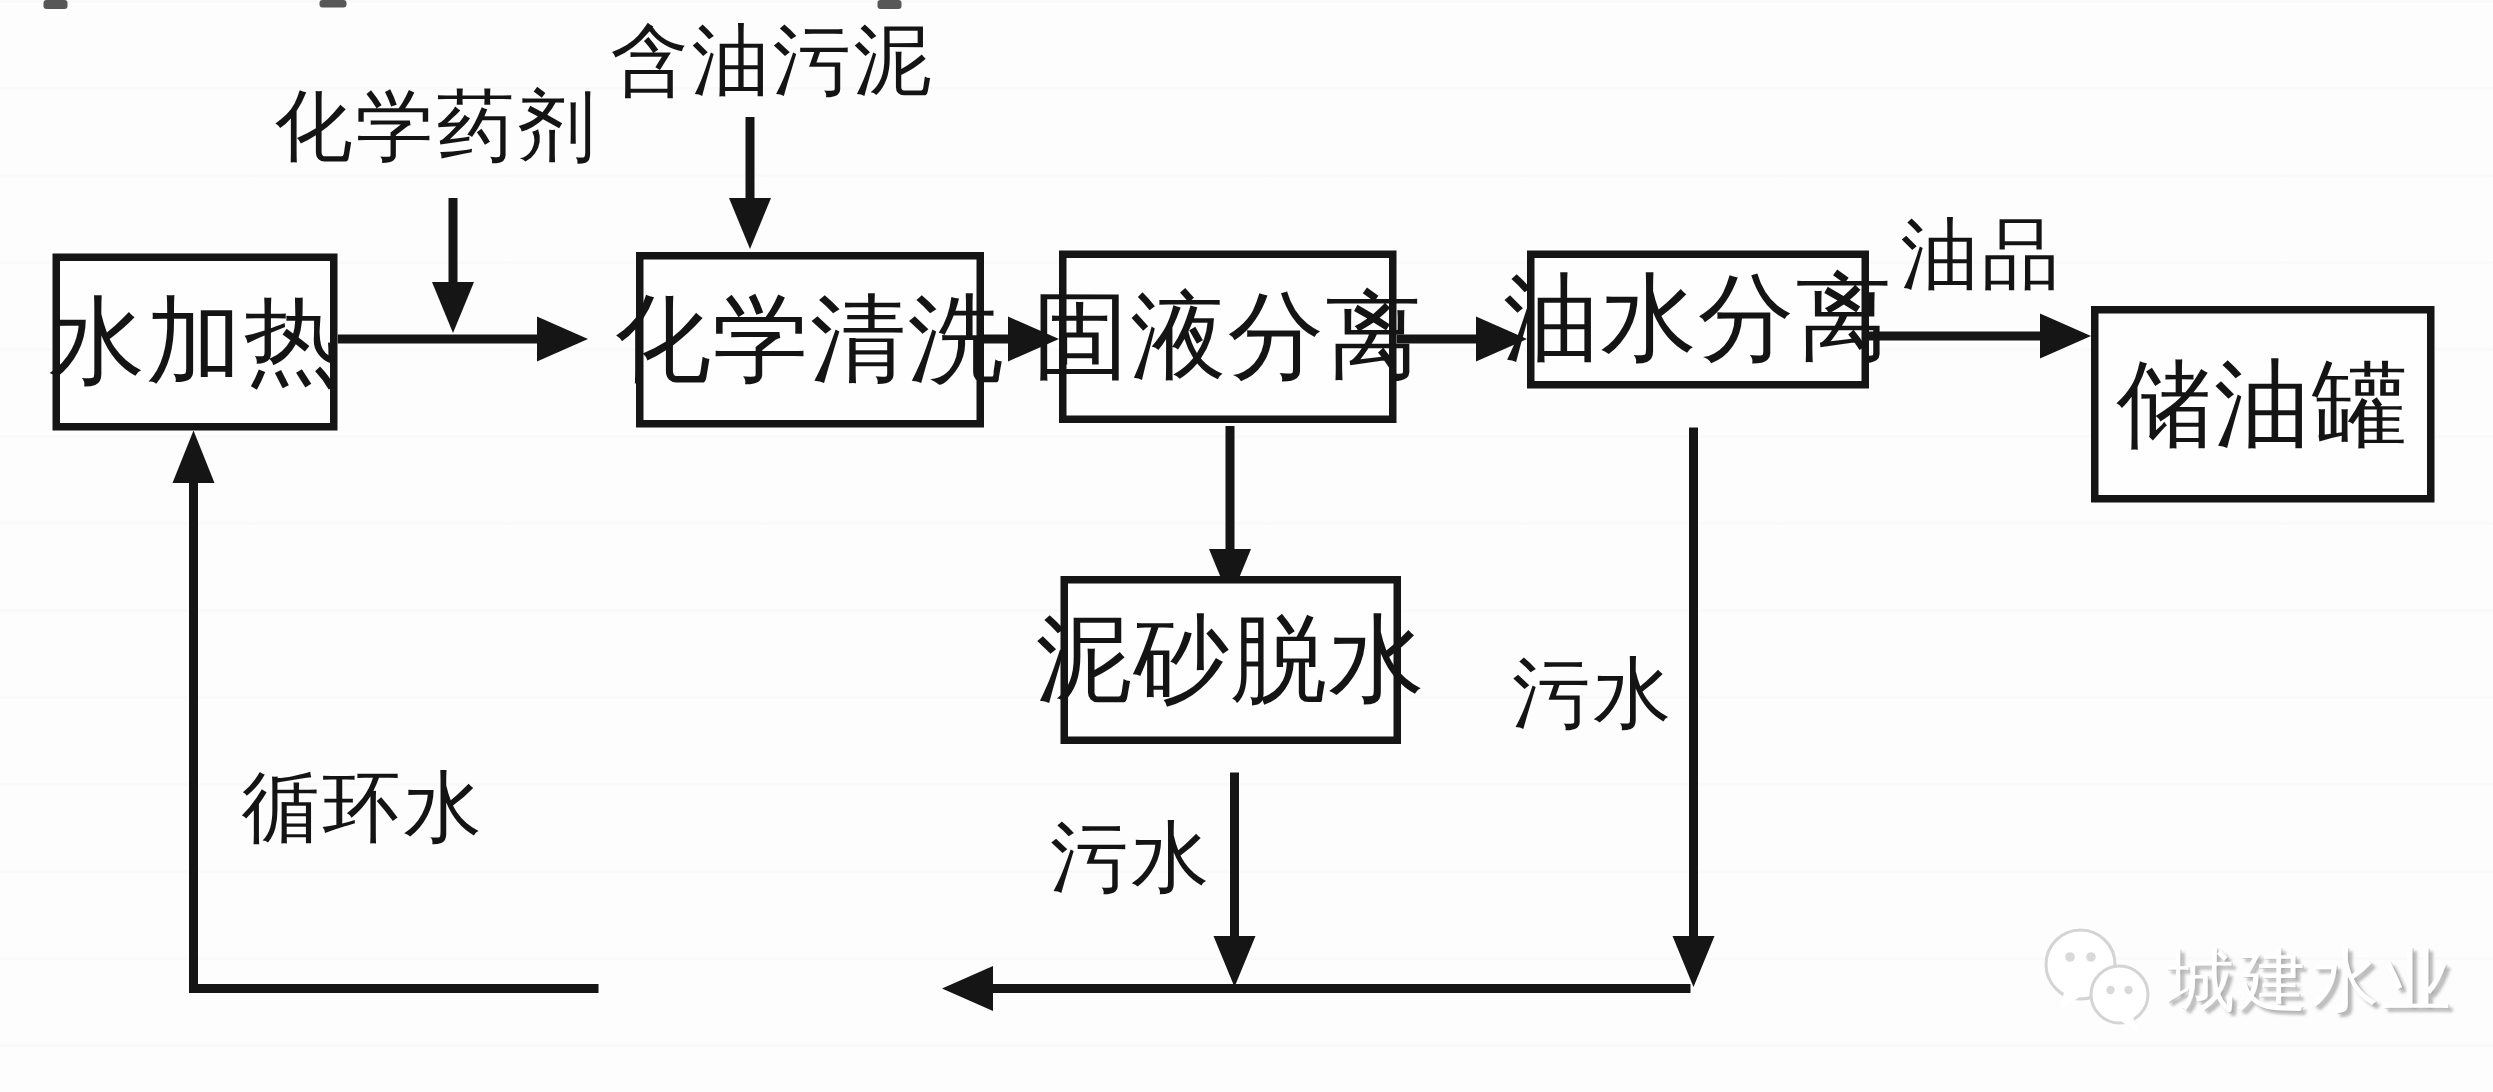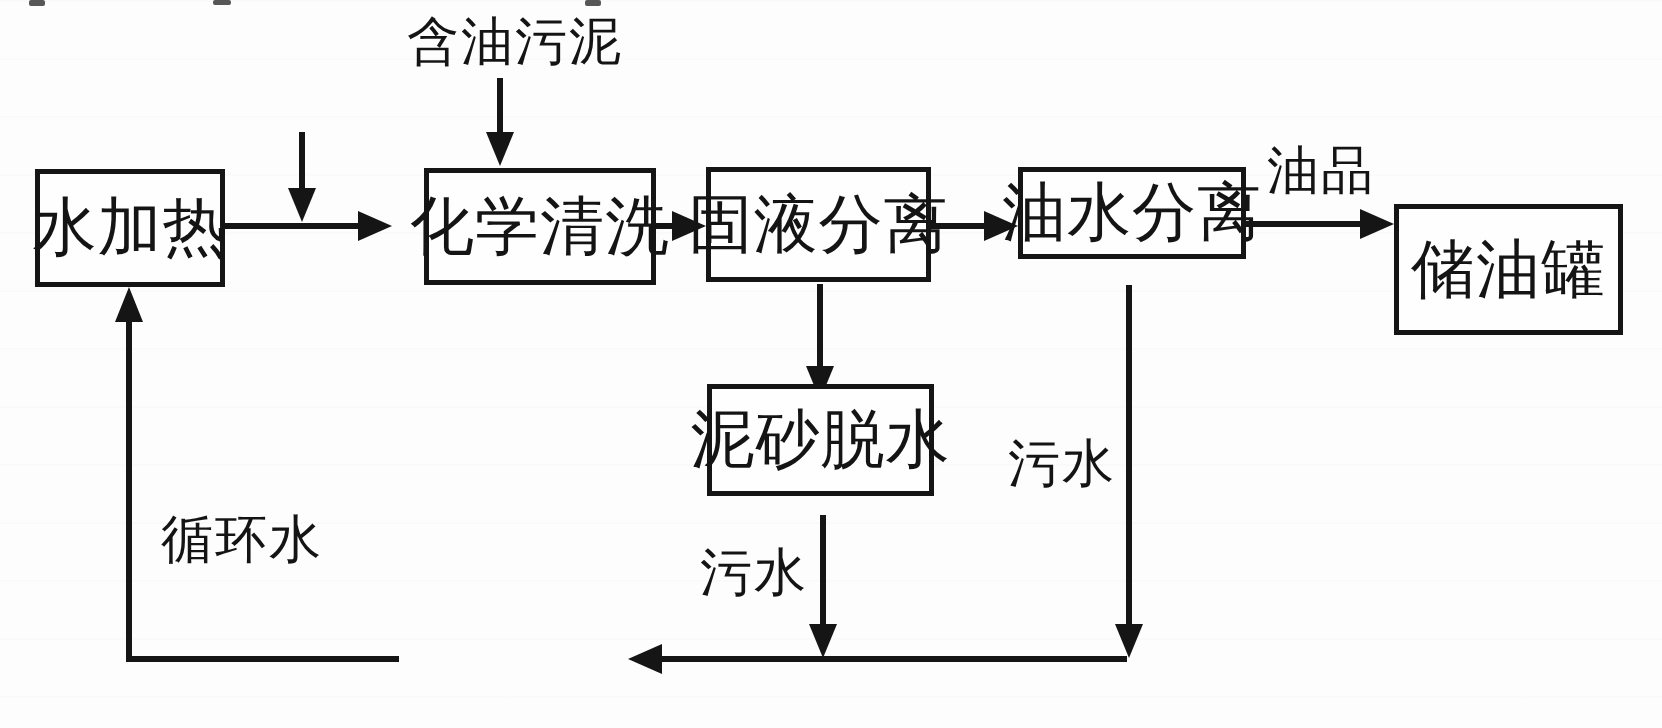--- a/index.html
+++ b/index.html
@@ -113,24 +113,42 @@
   <div class="node node-oil-water-separation">
     <span>油水分离</span>
   </div>
   <div class="node node-oil-storage-tank">
     <span>储油罐</span>
   </div>
   <div class="node node-sediment-dewatering">
     <span>泥砂脱水</span>
   </div>
 
+  <div class="flow-label label-chemical-agent">化学药剂</div>
   <div class="flow-label label-oily-sludge">含油污泥</div>
   <div class="flow-label label-oil-product">油品</div>
   <div class="flow-label label-wastewater-right">污水</div>
   <div class="flow-label label-wastewater-middle">污水</div>
   <div class="flow-label label-circulating-water">循环水</div>
 
   <div class="scan-mark" style="left:29px;top:0;width:16px;height:6px;"></div>
   <div class="scan-mark" style="left:213px;top:0;width:18px;height:5px;"></div>
   <div class="scan-mark" style="left:585px;top:0;width:16px;height:6px;"></div>
 
+  <div class="watermark">
+    <svg width="84" height="84" viewBox="0 0 84 84">
+      <g stroke="#d4d4d4" stroke-width="2" fill="#ffffff">
+        <circle cx="31" cy="31" r="23"></circle>
+        <path d="M20 50 L16 62 L30 53 Z" stroke="none" fill="#ffffff"></path>
+        <circle cx="57" cy="51" r="19"></circle>
+        <path d="M66 66 L70 76 L58 69 Z" stroke="none" fill="#ffffff"></path>
+      </g>
+      <g fill="#d9d9d9">
+        <circle cx="24" cy="26" r="3.2"></circle>
+        <circle cx="38" cy="26" r="3.2"></circle>
+        <circle cx="51" cy="48" r="2.8"></circle>
+        <circle cx="63" cy="48" r="2.8"></circle>
+      </g>
+    </svg>
+    <span class="watermark-text">城建水业</span>
+  </div>
 
 </div>
 
 </body></html>

